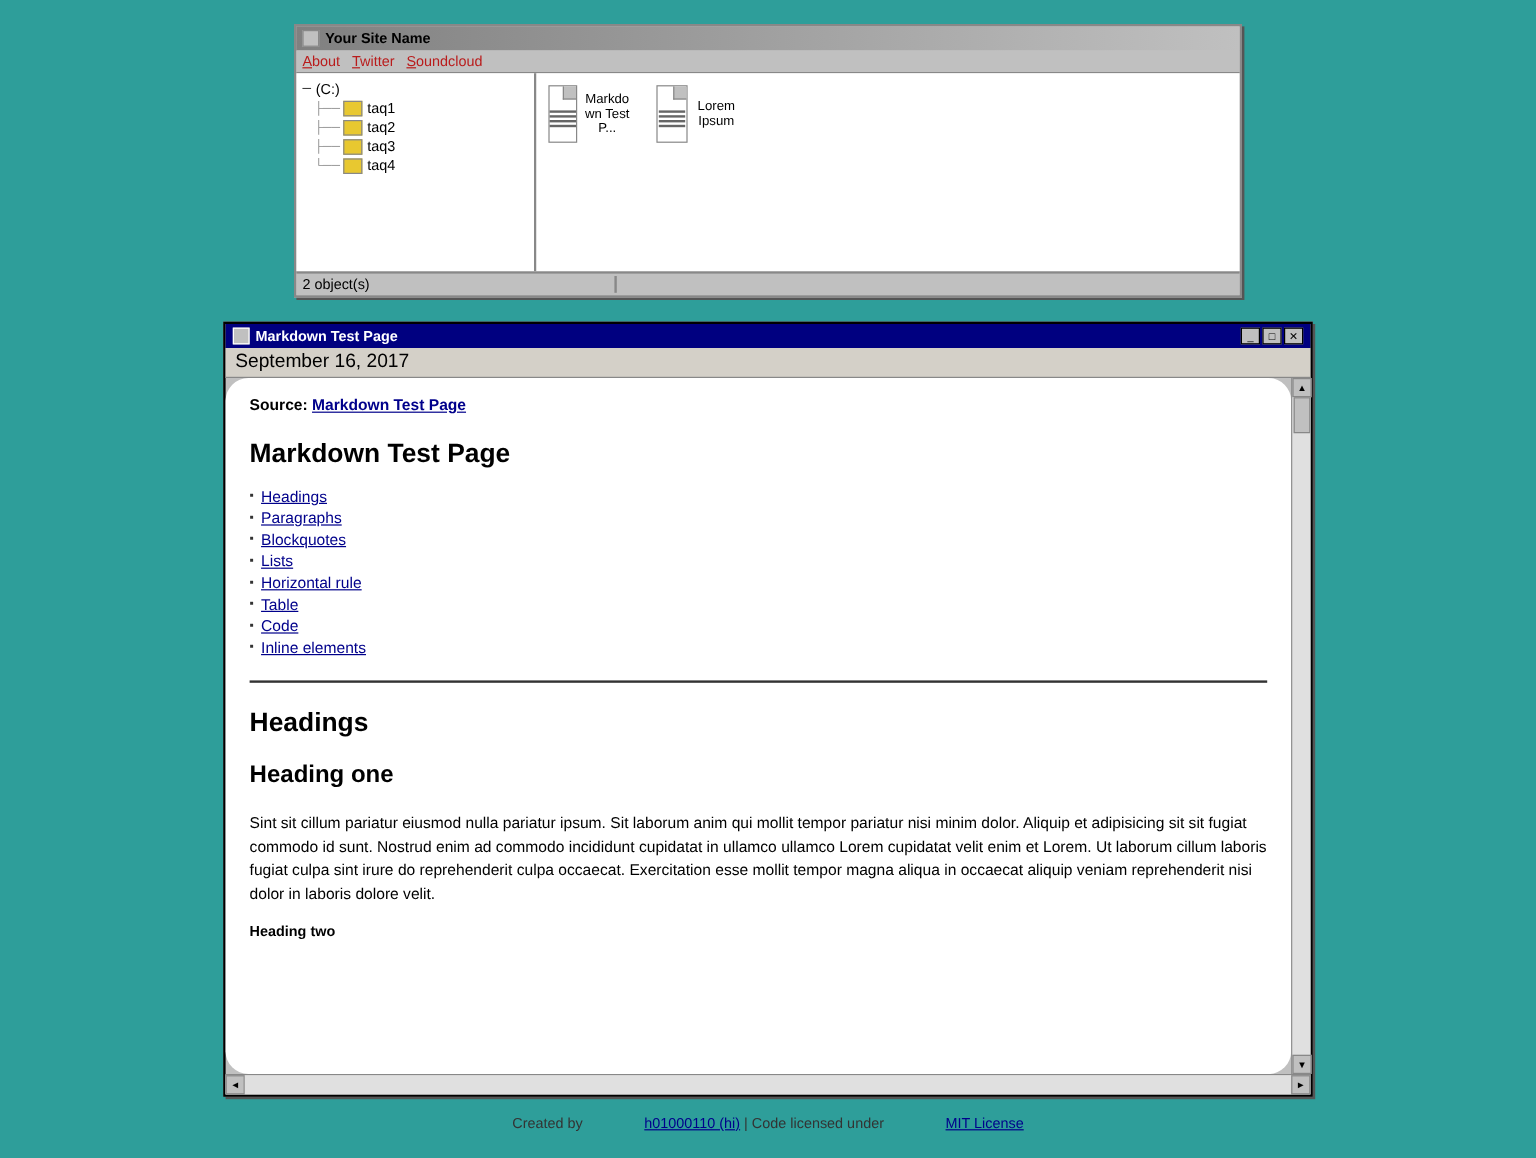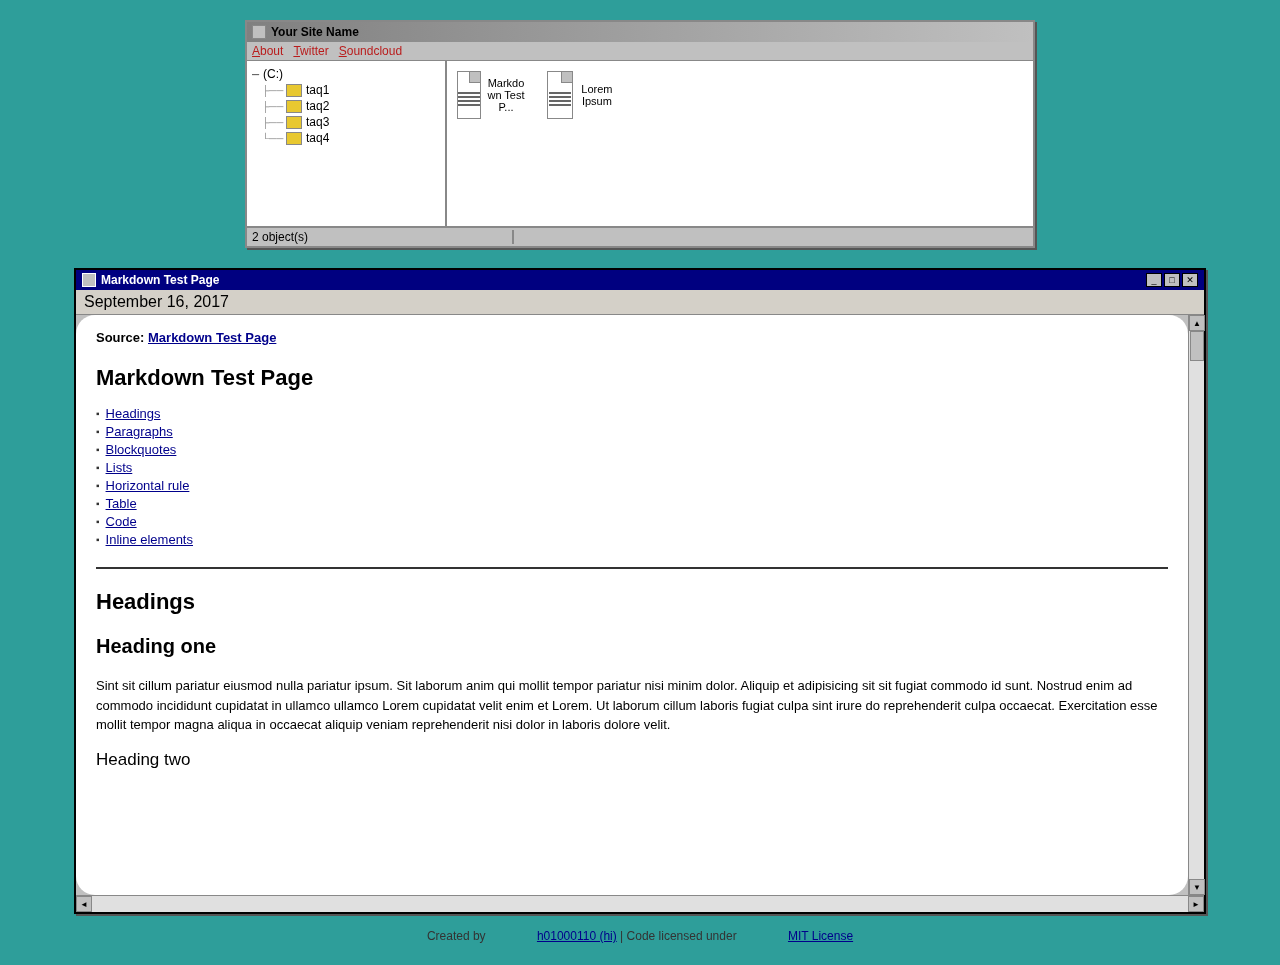--- a/index.html
+++ b/index.html
@@ -194,21 +194,21 @@
       padding-right: 5px;
     }
 
     .status-right {
       flex: 2;
       padding-left: 5px;
     }
 
     
     .markdown-window {
-      width: 1132px;
+      width: 908px;
       border: 2px solid #000;
       background: #c0c0c0;
       box-shadow: 2px 2px 0 #555;
     }
 
     .markdown-titlebar {
       background: #000080;
       padding: 3px 6px;
       display: flex;
       align-items: center;
@@ -385,22 +385,22 @@
       margin-bottom: 18px;
     }
 
     .para-text {
       font-size: 13px;
       line-height: 1.5;
       margin-bottom: 15px;
     }
 
     .h2-heading {
-      font-size: 17px;
-      font-weight: normal;
+      font-size: 12px;
+      font-weight: bold;
       margin-bottom: 5px;
     }
 
     
     .footer {
       margin-top: 15px;
       font-size: 12px;
       color: #333;
       text-align: center;
     }

